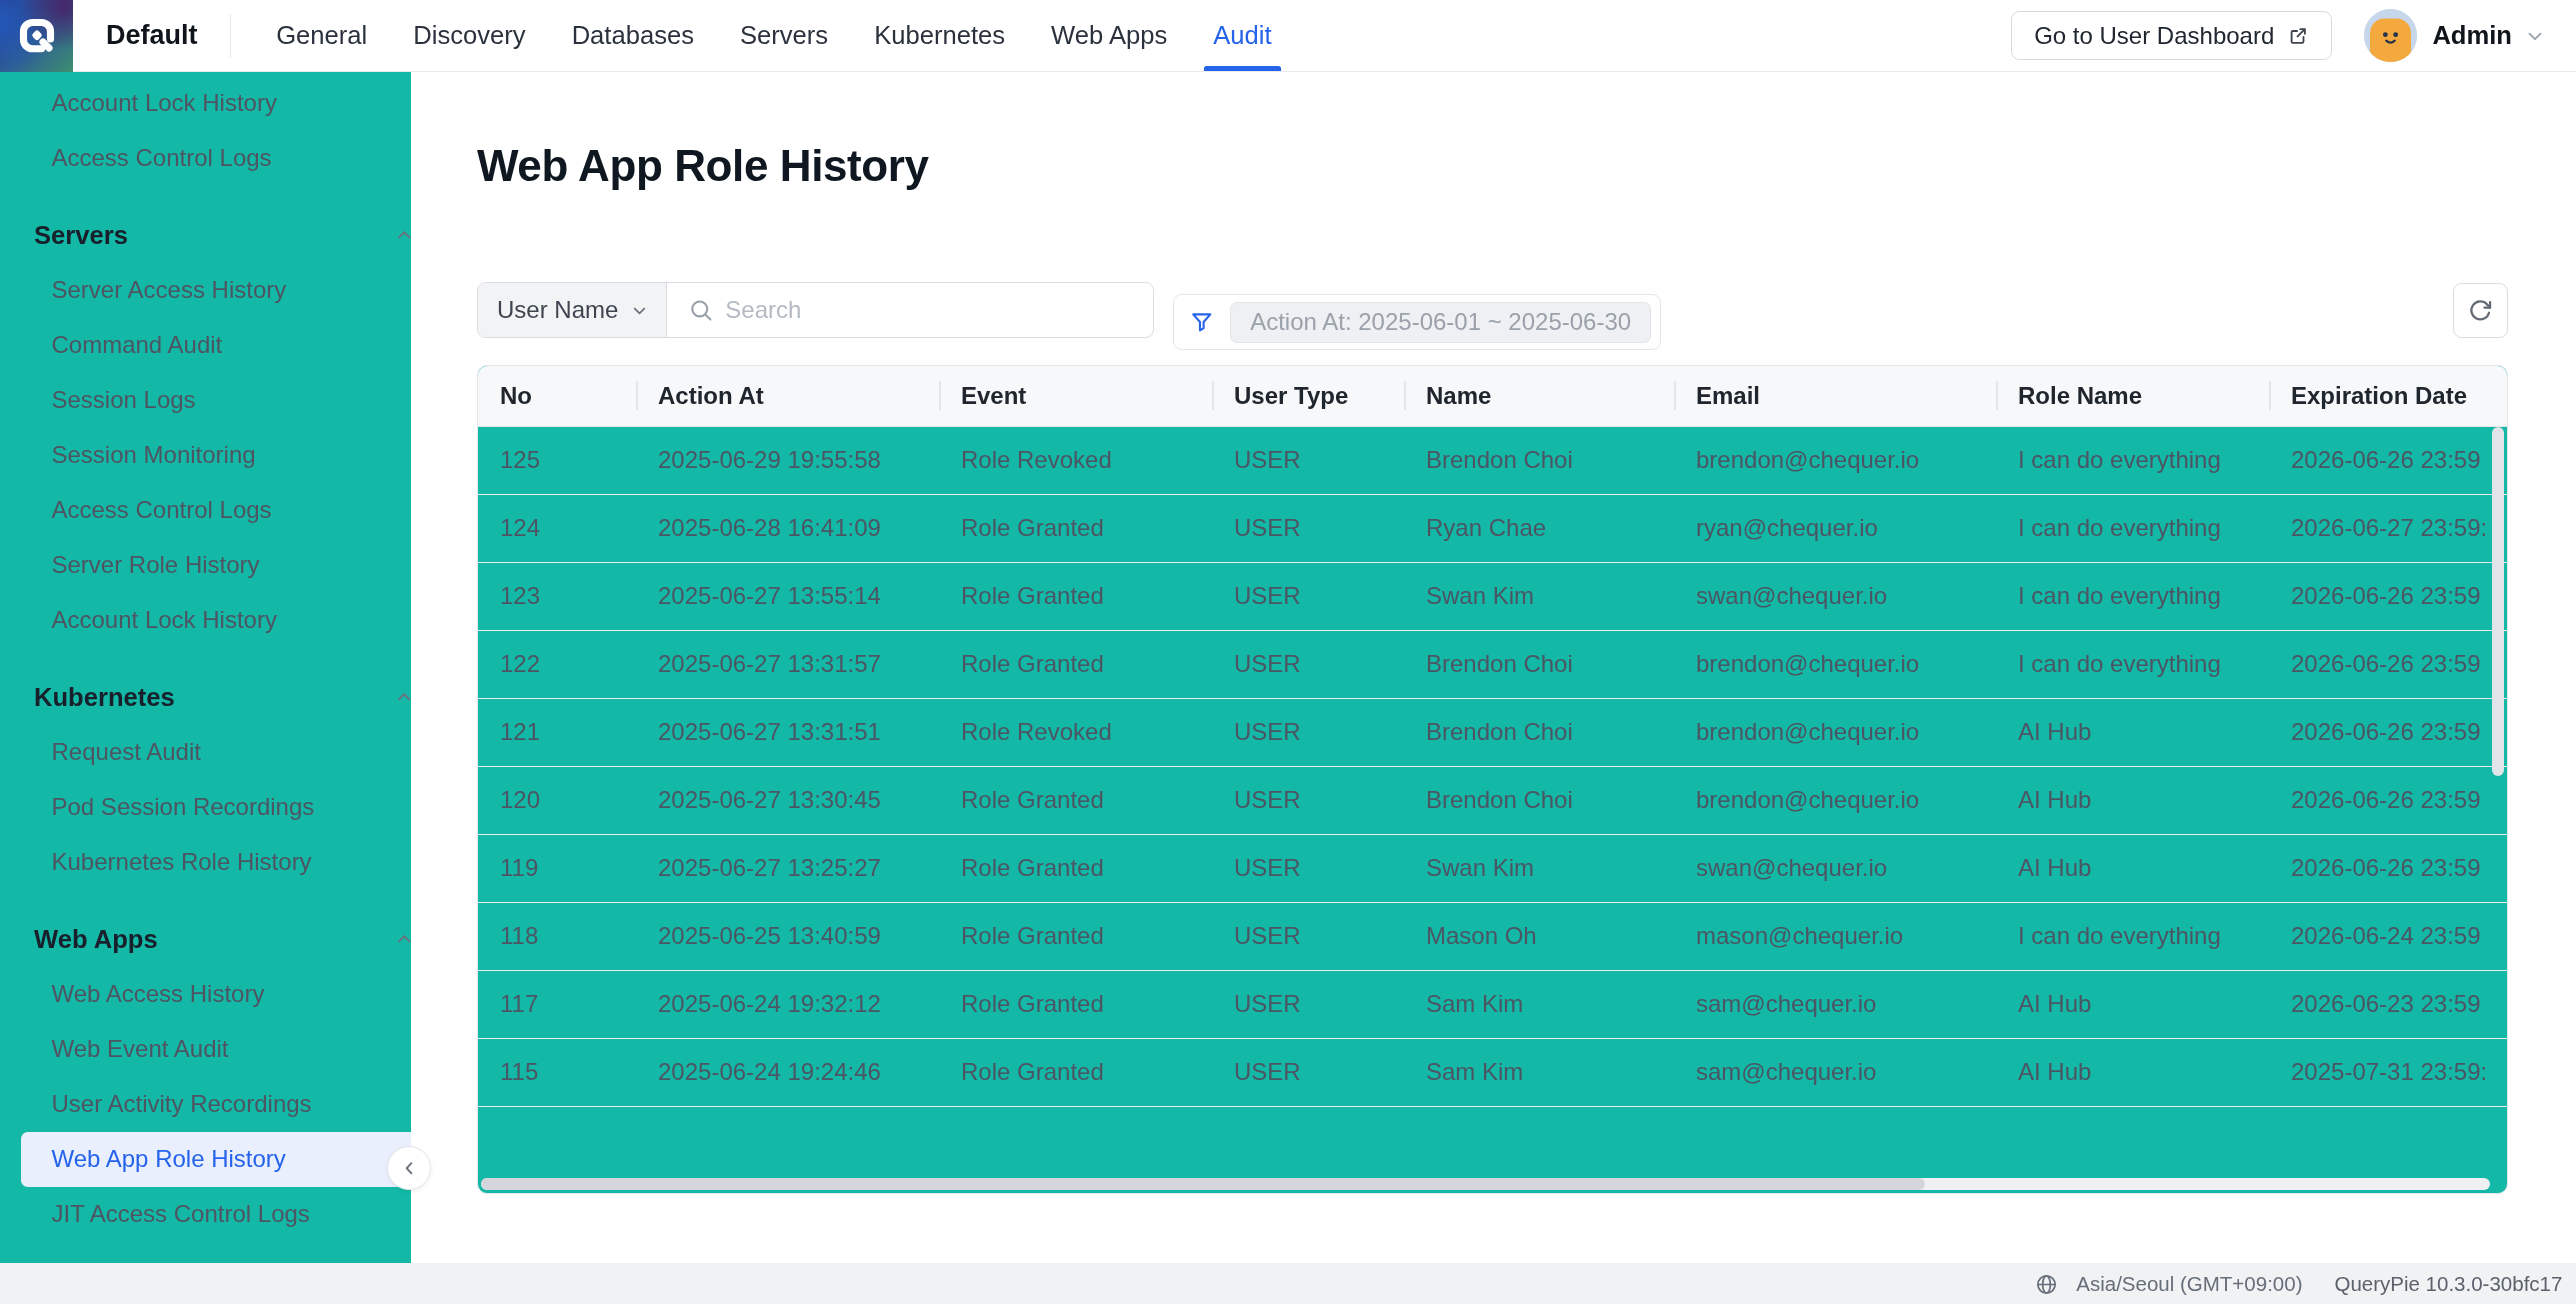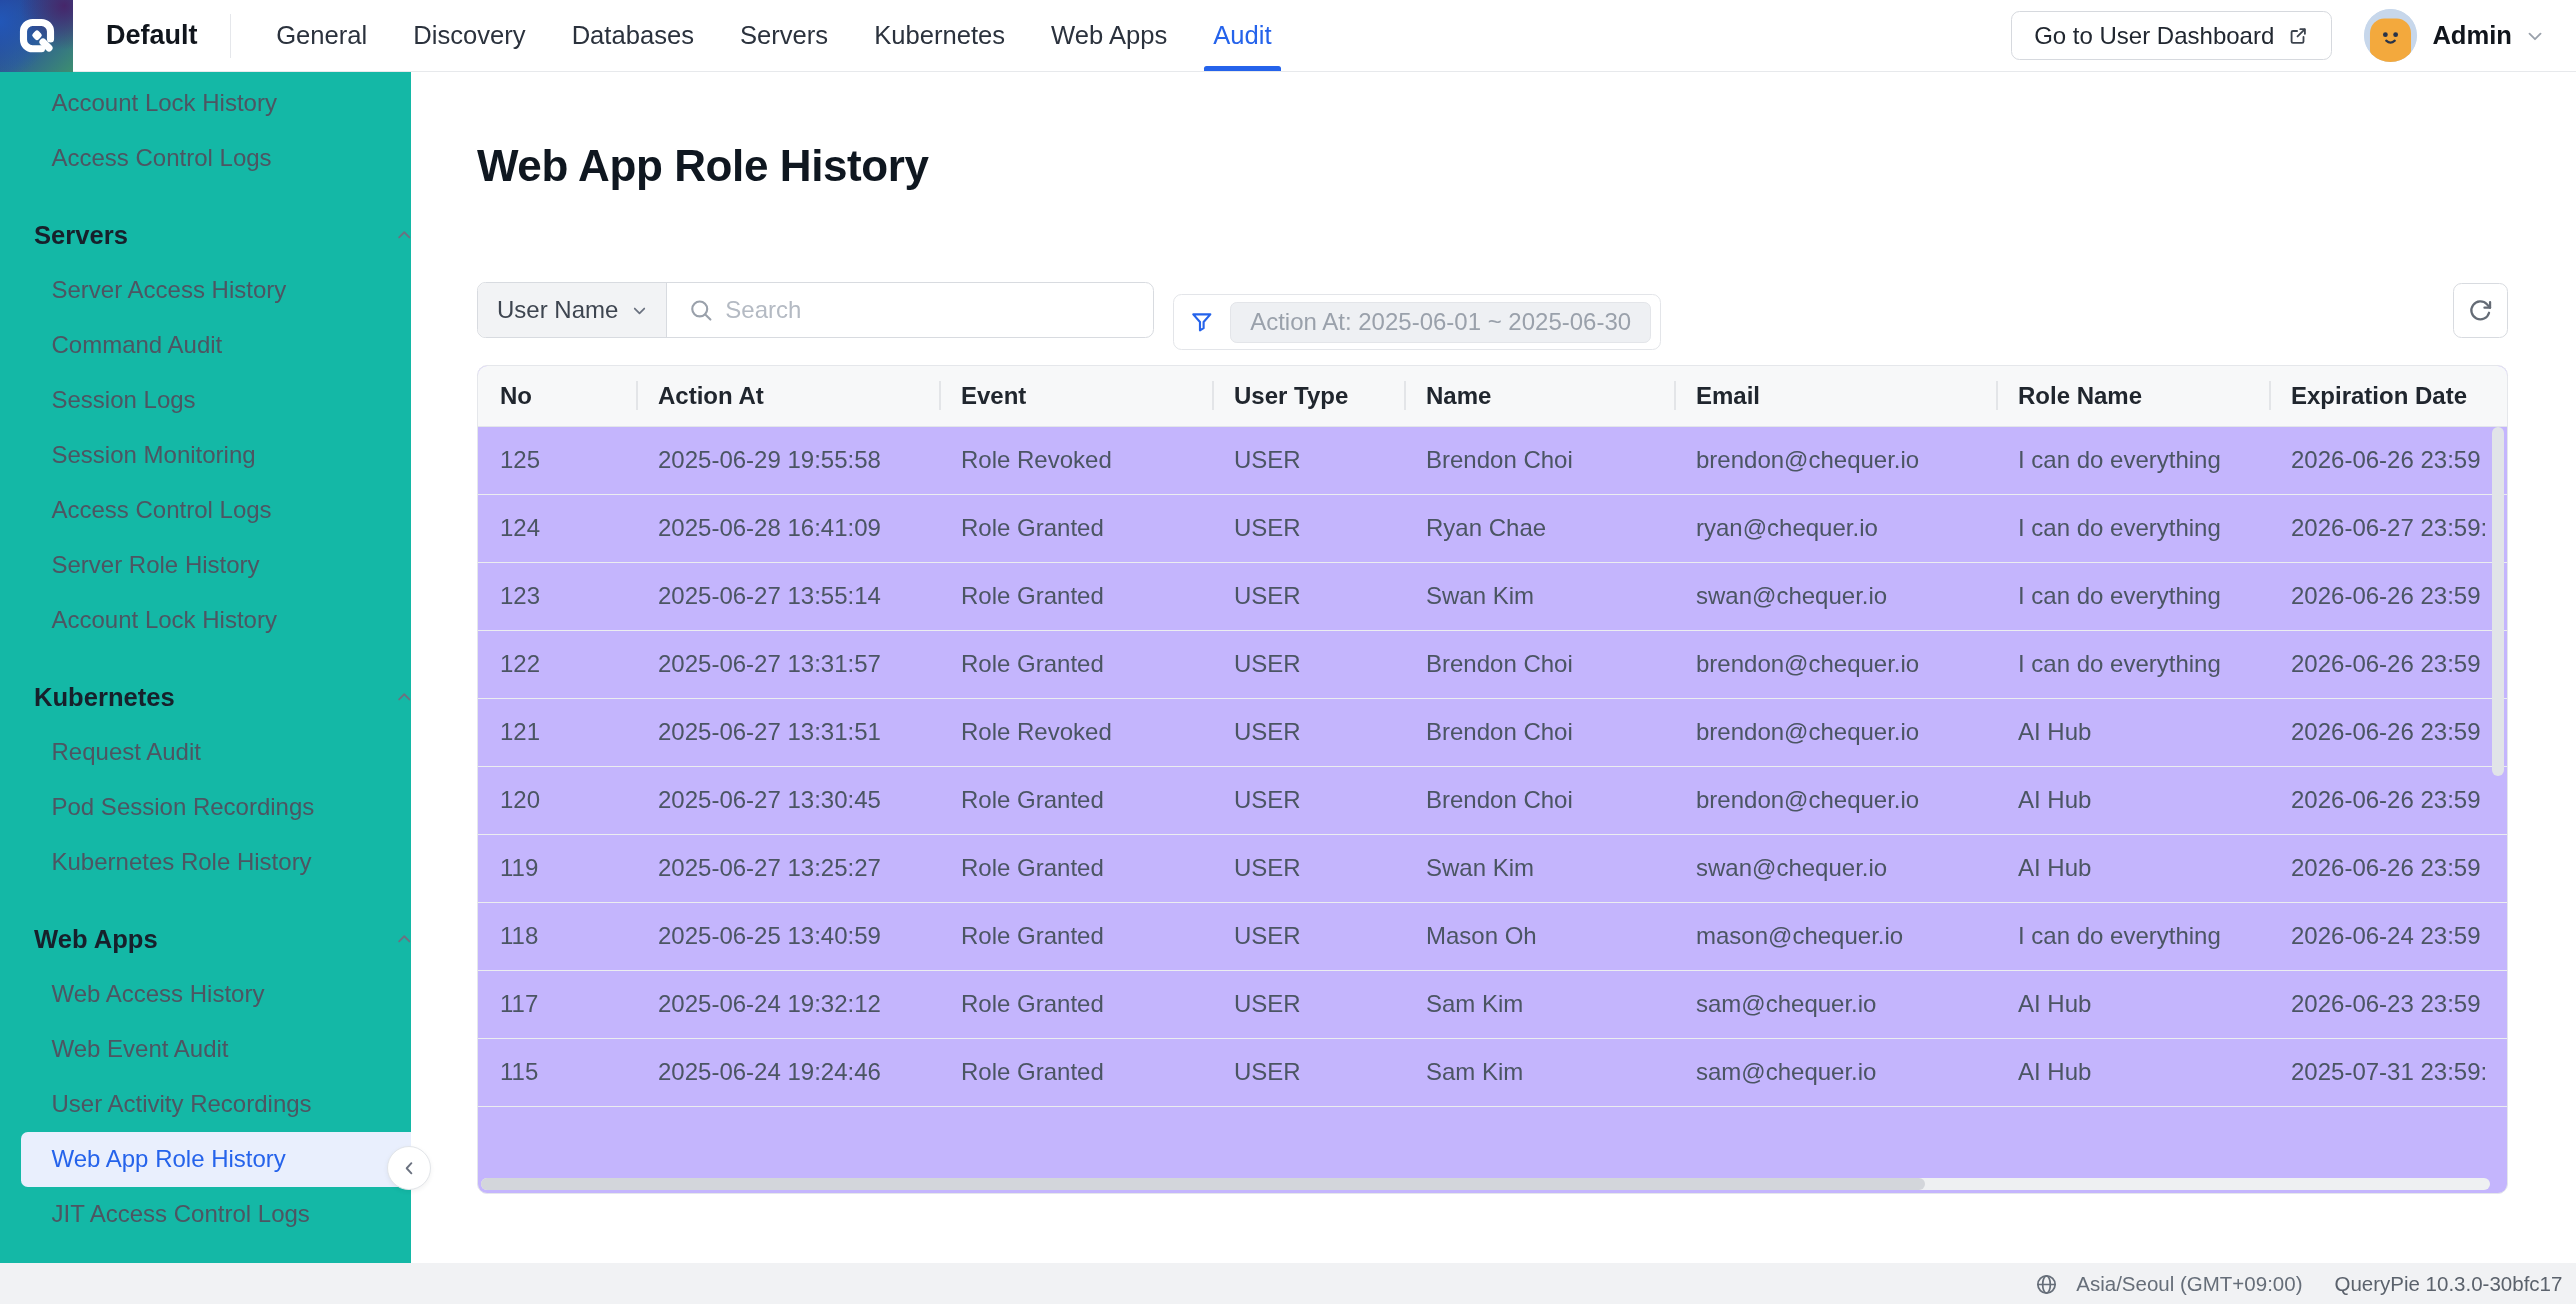--- a/index.html
+++ b/index.html
@@ -92,21 +92,21 @@
     background:#eef0f3; border:0.9px solid #e3e5e9; border-radius:6.8px; height:41px;
     display:flex; align-items:center; padding:0 19px; font-size:24px; color:#9aa1ab; white-space:nowrap;
   }
   .refresh-btn {
     margin-left:auto; width:55px; height:55px; border:1.7px solid #d8dbe0; border-radius:8.5px;
     background:#fff; display:flex; align-items:center; justify-content:center; cursor:pointer;
   }
   
   .table-card {
     position:relative; margin-top:27px; width:2031px; height:829px;
-    border:1.7px solid #e5e7eb; border-radius:10.2px; overflow:hidden; background:#c4b5fd;
+    border:1.7px solid #e5e7eb; border-radius:10.2px; overflow:hidden; background:#14b8a6;
   }
   table { table-layout:fixed; width:2096px; border-collapse:collapse; }
   thead th {
     height:60px; background:#f7f8f9; text-align:left; padding-left:22px;
     font-size:24px; font-weight:600; color:#20262e; position:relative; border-bottom:1.7px solid #e3e6ea;
     white-space:nowrap;
   }
   thead th + th::before { content:""; position:absolute; left:0; top:15.3px; bottom:15.3px; width:1.7px; background:#e3e5e8; }
   tbody td {
     height:68px; padding-left:22px; font-size:24px; color:#4b5563;

